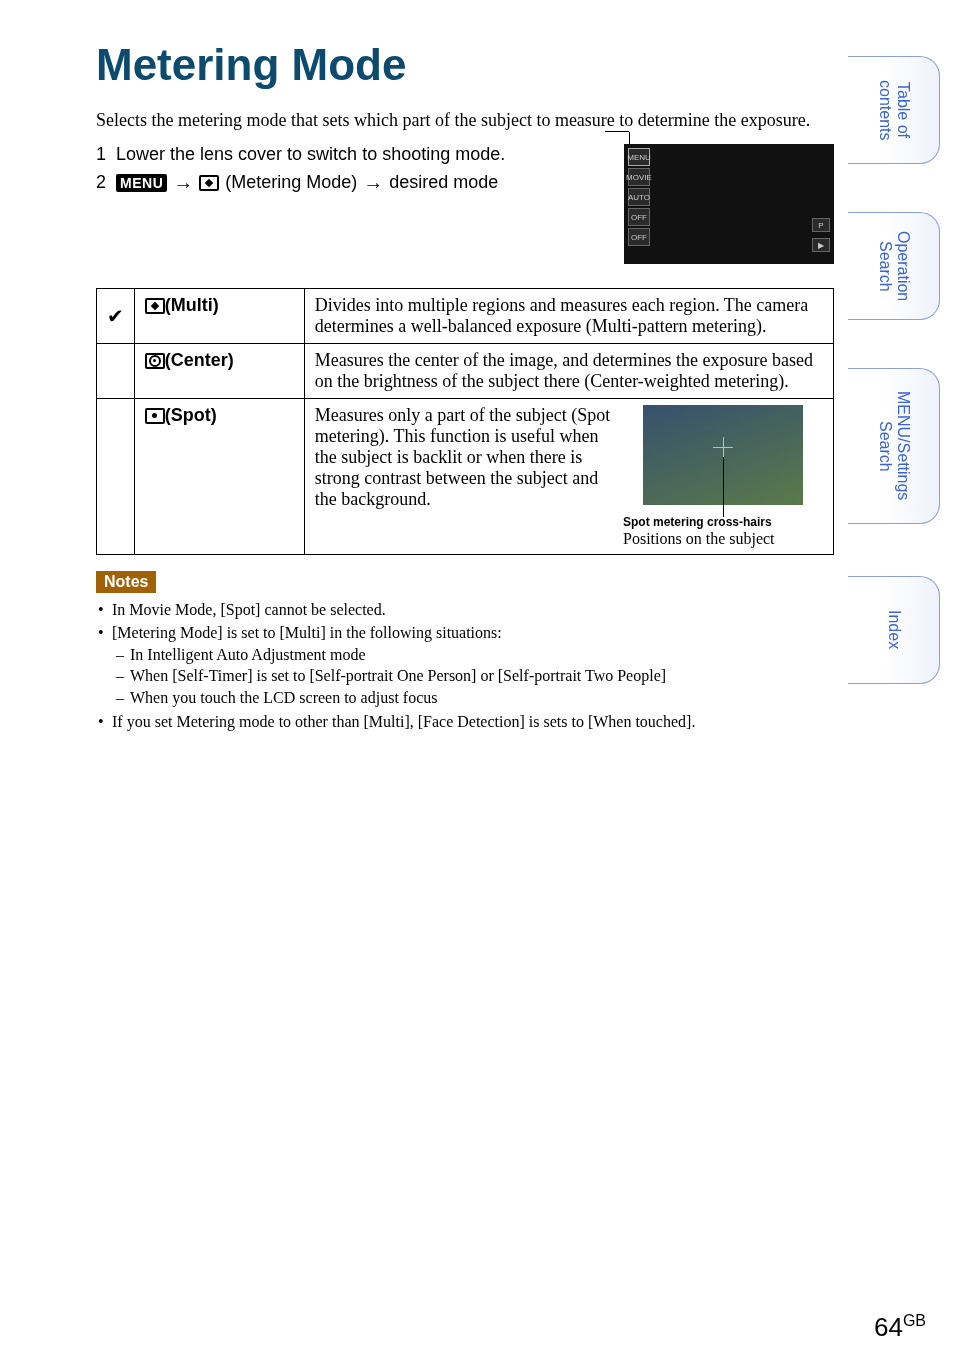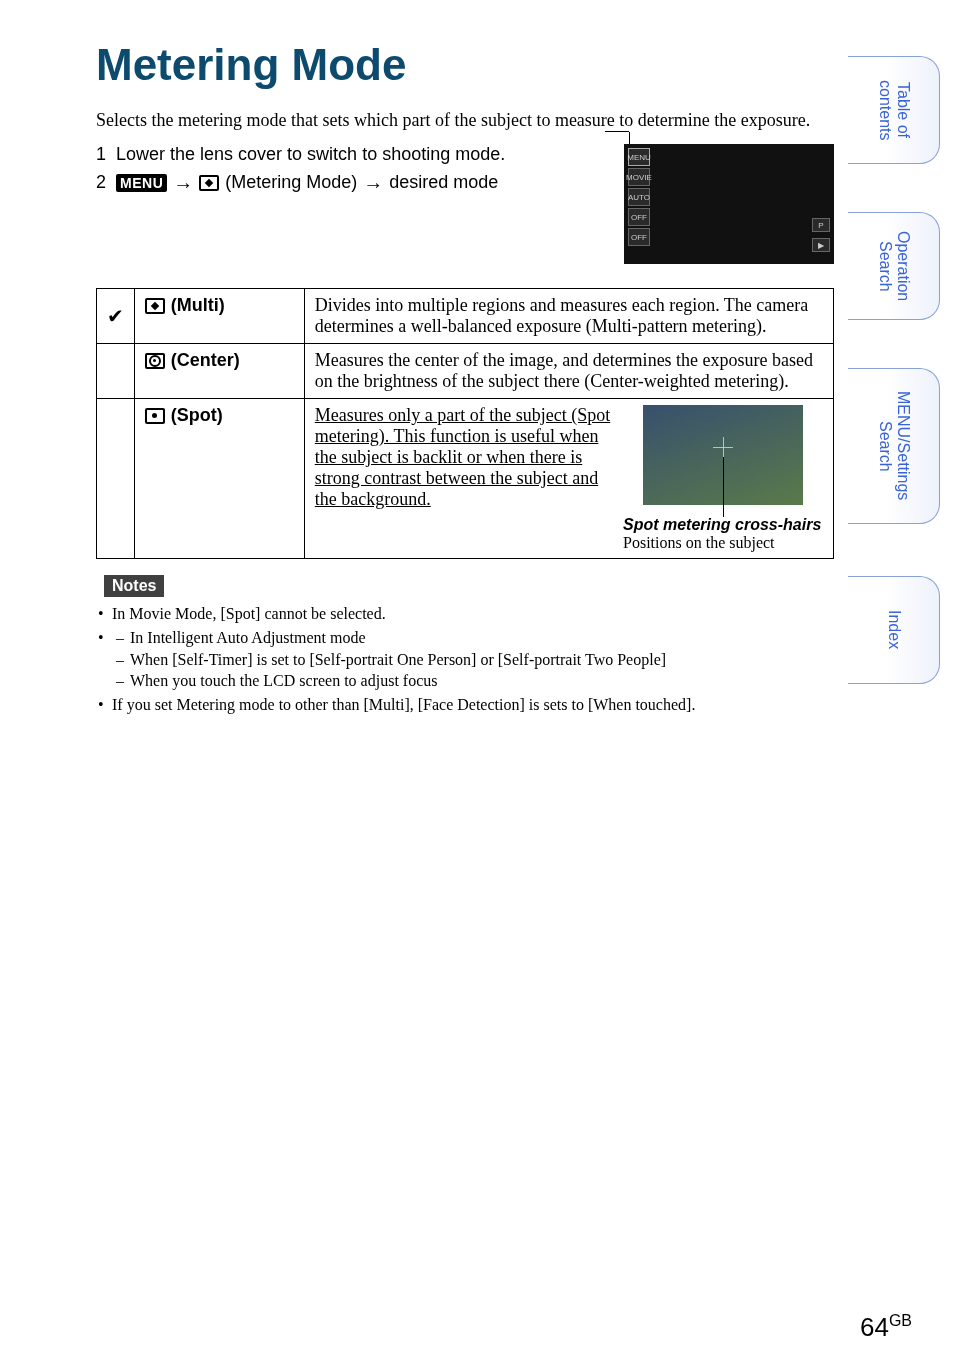--- a/index.html
+++ b/index.html
@@ -128,49 +128,48 @@
   table.modes td.check {
     width: 34px; text-align: center; vertical-align: middle;
     border-right: 1px solid #000;
     font-size: 20px;
   }
   table.modes td.mode-name {
     width: 170px;
     font-family: Arial, Helvetica, sans-serif;
     font-weight: bold;
   }
-  .mode-name-inner { display:flex; align-items:center; gap:6px; }
+  .mode-name-inner { display:flex; align-items:center; }
   .spot-cell { display:flex; gap: 10px; }
-  .spot-desc { flex: 1; text-decoration: underline; }
+  .spot-desc { flex: 1; }
   .spot-figure {
     width: 200px; display:flex; flex-direction:column; align-items:flex-start;
   }
   .spot-img {
     width: 160px; height: 100px; background: linear-gradient(160deg,#37506d,#5a7a4a);
     position: relative; margin-left: 20px; margin-bottom: 10px;
   }
   .spot-img .cross-h, .spot-img .cross-v {
     position: absolute; background: rgba(255,200,60,0.9);
   }
   .spot-img .cross-h { width: 20px; height: 1px; top: 42px; left: 70px; }
   .spot-img .cross-v { width: 1px; height: 20px; top: 32px; left: 80px; }
   .spot-img .lead {
     position: absolute; top: 52px; left: 80px; width: 1px; height: 60px; background: #000;
   }
   .spot-label {
-    font-family: Arial, Helvetica, sans-serif; font-weight: bold; font-size: 16px;
+    font-family: Arial, Helvetica, sans-serif; font-weight: bold; font-size: 12px;
     line-height: 1.2;
-    font-style: italic;
   }
   .spot-sub { font-size: 16px; text-align: center; }
 
   .notes-head {
-    display: inline-block; background: #404040; color: #fff;
+    display: inline-block; background: #a16207; color: #fff;
     font-family: Arial, Helvetica, sans-serif; font-weight: bold;
-    font-size: 16px; padding: 2px 8px; margin-top: 16px; margin-bottom: 6px; margin-left: 8px;
+    font-size: 16px; padding: 2px 8px; margin-top: 16px; margin-bottom: 6px;
   }
   ul.notes {
     list-style: none; padding-left: 0; font-size: 16px; line-height: 1.35;
   }
   ul.notes > li { position: relative; padding-left: 16px; margin-bottom: 2px; }
   ul.notes > li::before { content: "•"; position: absolute; left: 2px; }
   ul.sub {
     list-style: none; padding-left: 0;
   }
   ul.sub > li { position: relative; padding-left: 18px; }
@@ -188,21 +187,21 @@
     padding: 8px;
     background: linear-gradient(90deg, #fff 0%, #fff 40%, #eef2fb 100%);
     text-align: center; line-height: 1.15;
   }
   .tab.t1 { top: 56px; }
   .tab.t2 { top: 212px; }
   .tab.t3 { top: 368px; height: 156px; }
   .tab.t4 { top: 576px; }
 
   .page-num {
-    position: absolute; right: 42px; bottom: 26px;
+    position: absolute; right: 28px; bottom: 26px;
     font-family: Arial, Helvetica, sans-serif; font-size: 26px;
   }
   .page-gb { font-size: 16px; vertical-align: super; }
 </style>
 </head>
 <body>
 
 <div class="content">
   <h1 class="title">Metering Mode</h1>
   <p class="intro">Selects the metering mode that sets which part of the subject to measure to determine the exposure.</p>
@@ -283,20 +282,21 @@
         </div>
       </td>
     </tr>
   </tbody>
     </table>
 
   <div class="notes-head">Notes</div>
   <ul class="notes">
     <li>In Movie Mode, [Spot] cannot be selected.</li>
     <li>
+      <span>[Metering Mode] is set to [Multi] in the following situations:</span>
       <ul class="sub">
         <li>In Intelligent Auto Adjustment mode</li>
         <li>When [Self-Timer] is set to [Self-portrait One Person] or [Self-portrait Two People]</li>
         <li>When you touch the LCD screen to adjust focus</li>
       </ul>
     </li>
     <li>If you set Metering mode to other than [Multi], [Face Detection] is sets to [When touched].</li>
   </ul>
 </div>
 

